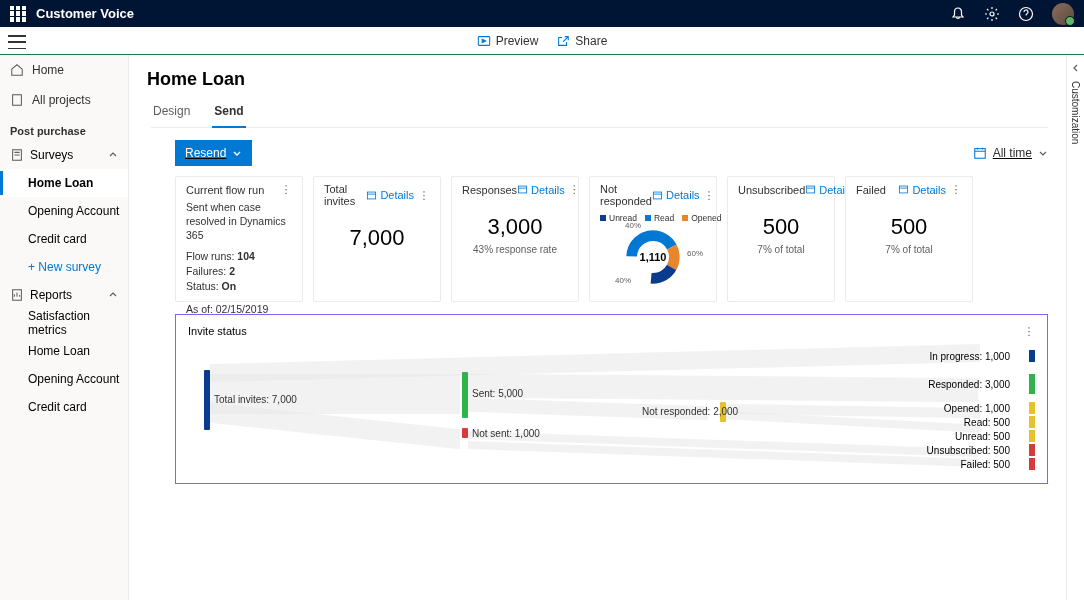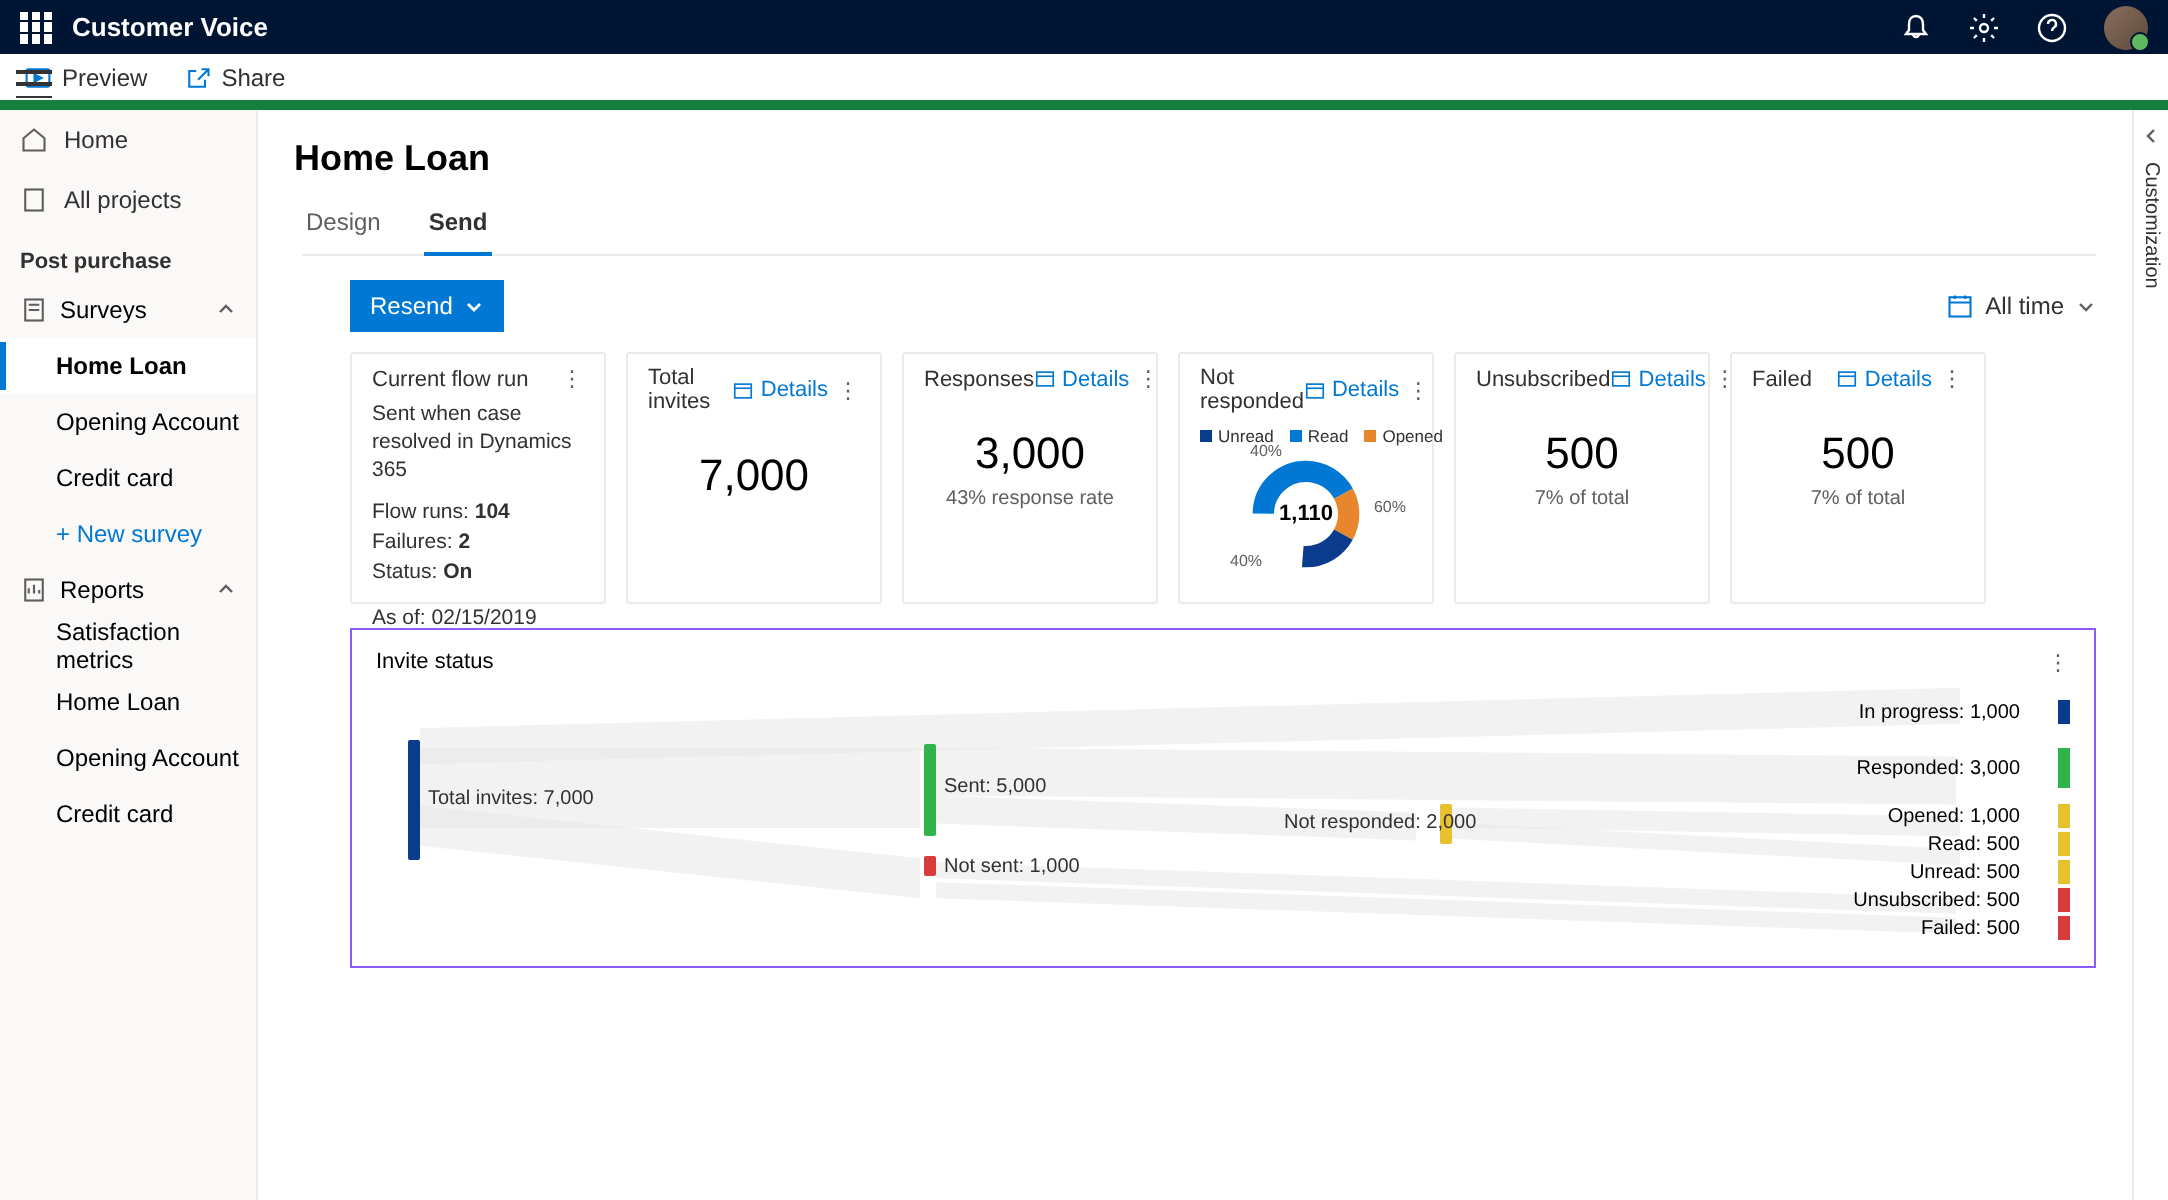--- a/index.html
+++ b/index.html
@@ -9,21 +9,21 @@
 .topbar { height: 27px; background: #001433; color: #fff; display: flex; align-items: center; padding: 0 10px; }
 .waffle { width: 16px; height: 16px; display: grid; grid-template: repeat(3,1fr)/repeat(3,1fr); gap: 1.5px; margin-right: 10px; cursor: pointer; }
 .waffle span { background: #fff; }
 .app-title { font-size: 13px; font-weight: 600; }
 .topbar-right { margin-left: auto; display: flex; align-items: center; gap: 18px; }
 .tb-icon { width: 16px; height: 16px; cursor: pointer; display:flex; align-items:center; justify-content:center; }
 .avatar { width: 22px; height: 22px; border-radius: 50%; background: linear-gradient(135deg,#8a6d5c,#5c4a3d); position: relative; }
 .avatar::after { content:""; position:absolute; bottom:-1px; right:-1px; width:8px; height:8px; border-radius:50%; background:#5fb85f; border:1px solid #001433; }
 
 
-.subbar { height: 28px; border-bottom: 5px solid #15803d; display:flex; align-items:center; justify-content:flex-start; padding: 0 12px; gap: 18px; background:#fff; }
+.subbar { height: 28px; border-bottom: 1px solid #15803d; display:flex; align-items:center; justify-content:center; padding: 0 12px; gap: 18px; background:#fff; }
 .hamburger { position:absolute; left:8px; top:35px; width:18px; height:14px; cursor:pointer; display:flex; flex-direction:column; justify-content:space-between; }
 .hamburger span { height:1.5px; background:#333; }
 .subbar-link { font-size: 12px; color:#323130; display:flex; align-items:center; gap:5px; cursor:pointer; }
 .subbar-link svg { width:14px; height:14px; }
 
 
 .leftnav { position:absolute; top:55px; left:0; width:129px; height:545px; background:#faf9f8; border-right:1px solid #edebe9; font-size:12px; }
 .nav-row { display:flex; align-items:center; height:30px; padding:0 10px; gap:8px; cursor:pointer; color:#323130; }
 .nav-icon { width:14px; height:14px; display:flex; align-items:center; justify-content:center; flex-shrink:0; }
 .section-label { font-size:11px; color:#323130; padding: 10px 10px 4px; font-weight:700; }
@@ -34,21 +34,21 @@
 .nav-item.active::before { content:""; position:absolute; left:0; top:2px; bottom:2px; width:3px; background:#0078d4; }
 .new-survey { color:#0078d4; }
 
 
 .main { position:absolute; left:129px; top:55px; right:18px; bottom:0; padding: 14px 18px 0 18px; overflow:hidden; }
 .page-title { font-size:18px; font-weight:600; margin-bottom:8px; }
 .tabs { display:flex; gap:20px; border-bottom:1px solid #edebe9; font-size:12px; margin-left:4px; }
 .tab { padding:6px 2px 8px; cursor:pointer; color:#605e5c; }
 .tab.active { color:#323130; font-weight:600; border-bottom:2px solid #0078d4; margin-bottom:-1px; }
 
-.toolbar-row { display:flex; align-items:center; margin:12px 0 10px 28px; }
+.toolbar-row { display:flex; align-items:center; margin:12px 0 10px 28px;text-decoration:underline; }
 .resend-btn { background:#0078d4; color:#fff; border:none; height:26px; padding:0 10px; font-size:12px; display:flex; align-items:center; gap:6px; cursor:pointer; }
 .alltime { margin-left:auto; font-size:12px; color:#323130; display:flex; align-items:center; gap:6px; cursor:pointer; }
 .alltime svg { color:#0078d4; }
 
 
 .cards { display:flex; gap:10px; padding-left:28px; }
 .card { border:1px solid #edebe9; background:#fff; border-radius:2px; padding:6px 10px 12px; height:126px; display:flex; flex-direction:column; }
 .card-header { display:flex; align-items:center; font-size:11px; color:#323130; margin-bottom:4px; }
 .card-header .label { flex:1; }
 .details-link { color:#0078d4; font-size:11px; display:flex; align-items:center; gap:3px; cursor:pointer; margin-right:4px; }
@@ -57,21 +57,21 @@
 .subtext { font-size:10px; color:#605e5c; text-align:center; margin-top:4px; }
 
 .card.flow { width:128px; font-size:10.5px; color:#323130; }
 .card.flow .desc { font-size:10.5px; line-height:1.35; margin-bottom:6px; }
 .card.flow .kv { font-size:10.5px; line-height:1.45; }
 .card.flow .kv b { font-weight:600; }
 
 .card.invites { width:128px; }
 .card.responses { width:128px; }
 .card.notresp { width:128px; }
-.card.unsub { width:128px; }
+.card.unsub { width:108px; }
 .card.failed { width:128px; }
 
 
 .legend { display:flex; gap:8px; font-size:8.5px; color:#323130; margin-top:2px; }
 .legend-item { display:flex; align-items:center; gap:3px; }
 .legend-sq { width:6px; height:6px; }
 .donut-wrap { position:relative; width:64px; height:64px; margin:2px auto 0; }
 .donut-label { font-size:8px; color:#605e5c; position:absolute; }
 .donut-center { position:absolute; top:50%; left:50%; transform:translate(-50%,-50%); font-size:11px; font-weight:600; }
 

